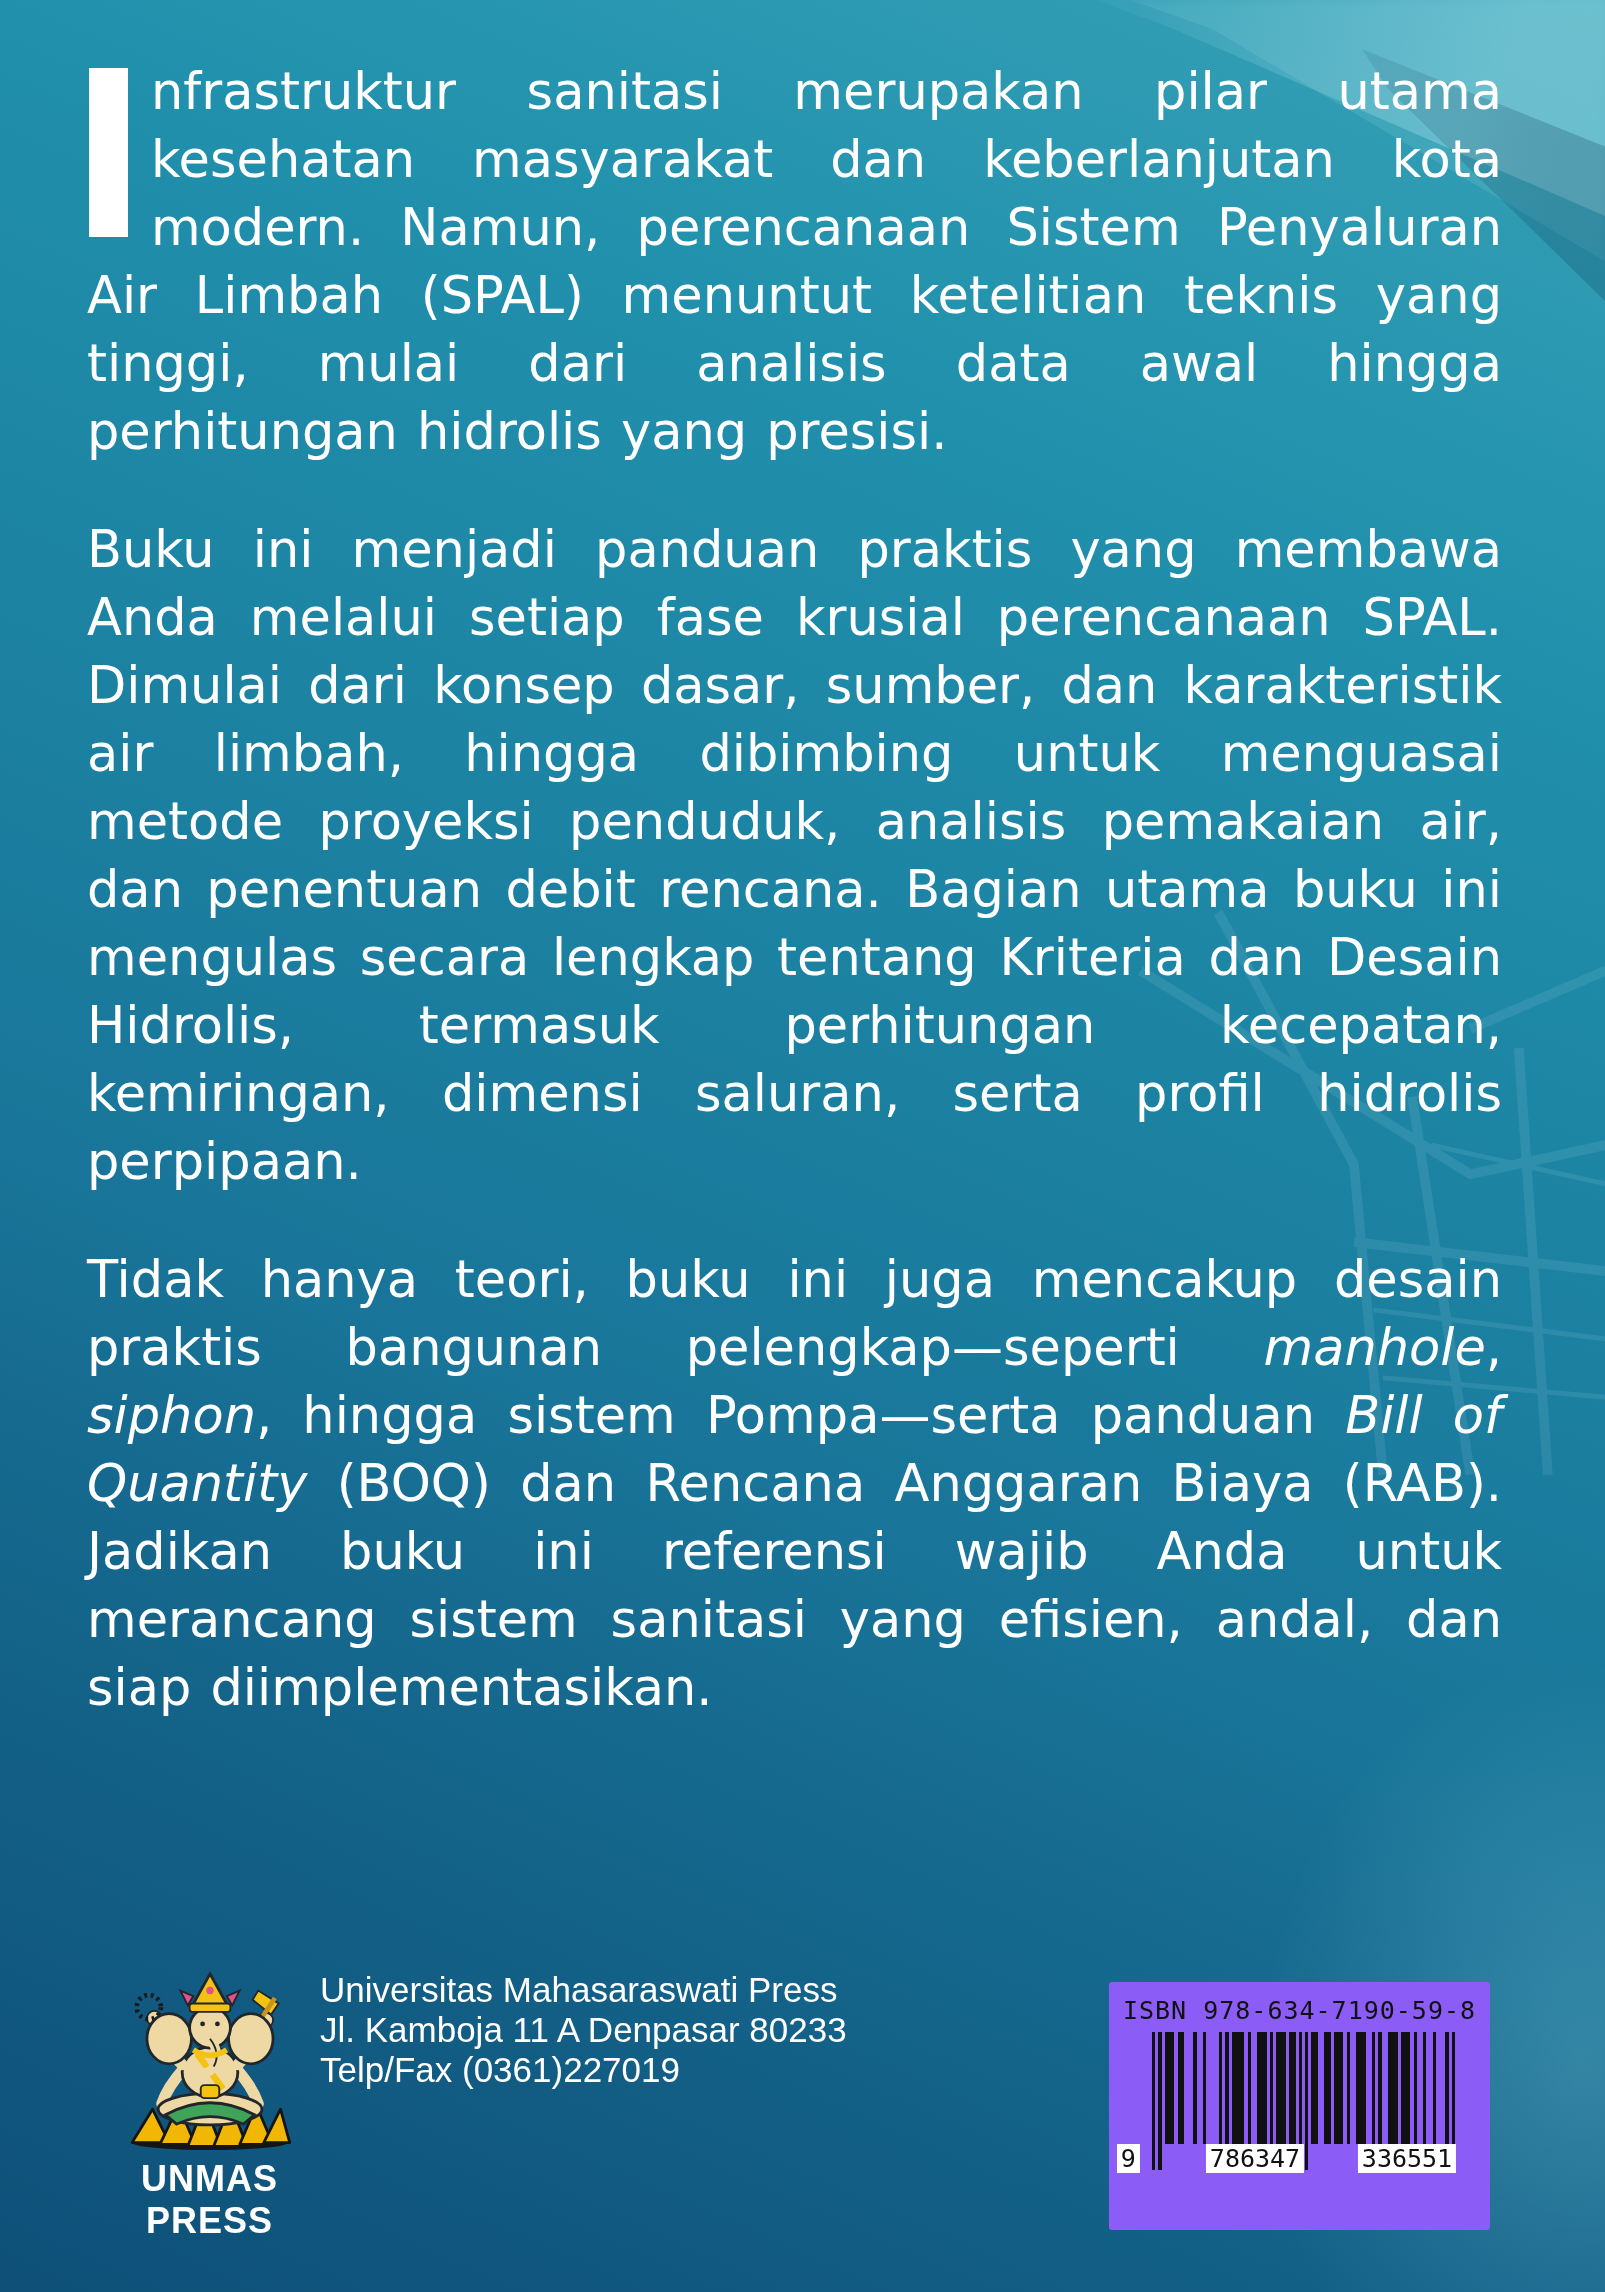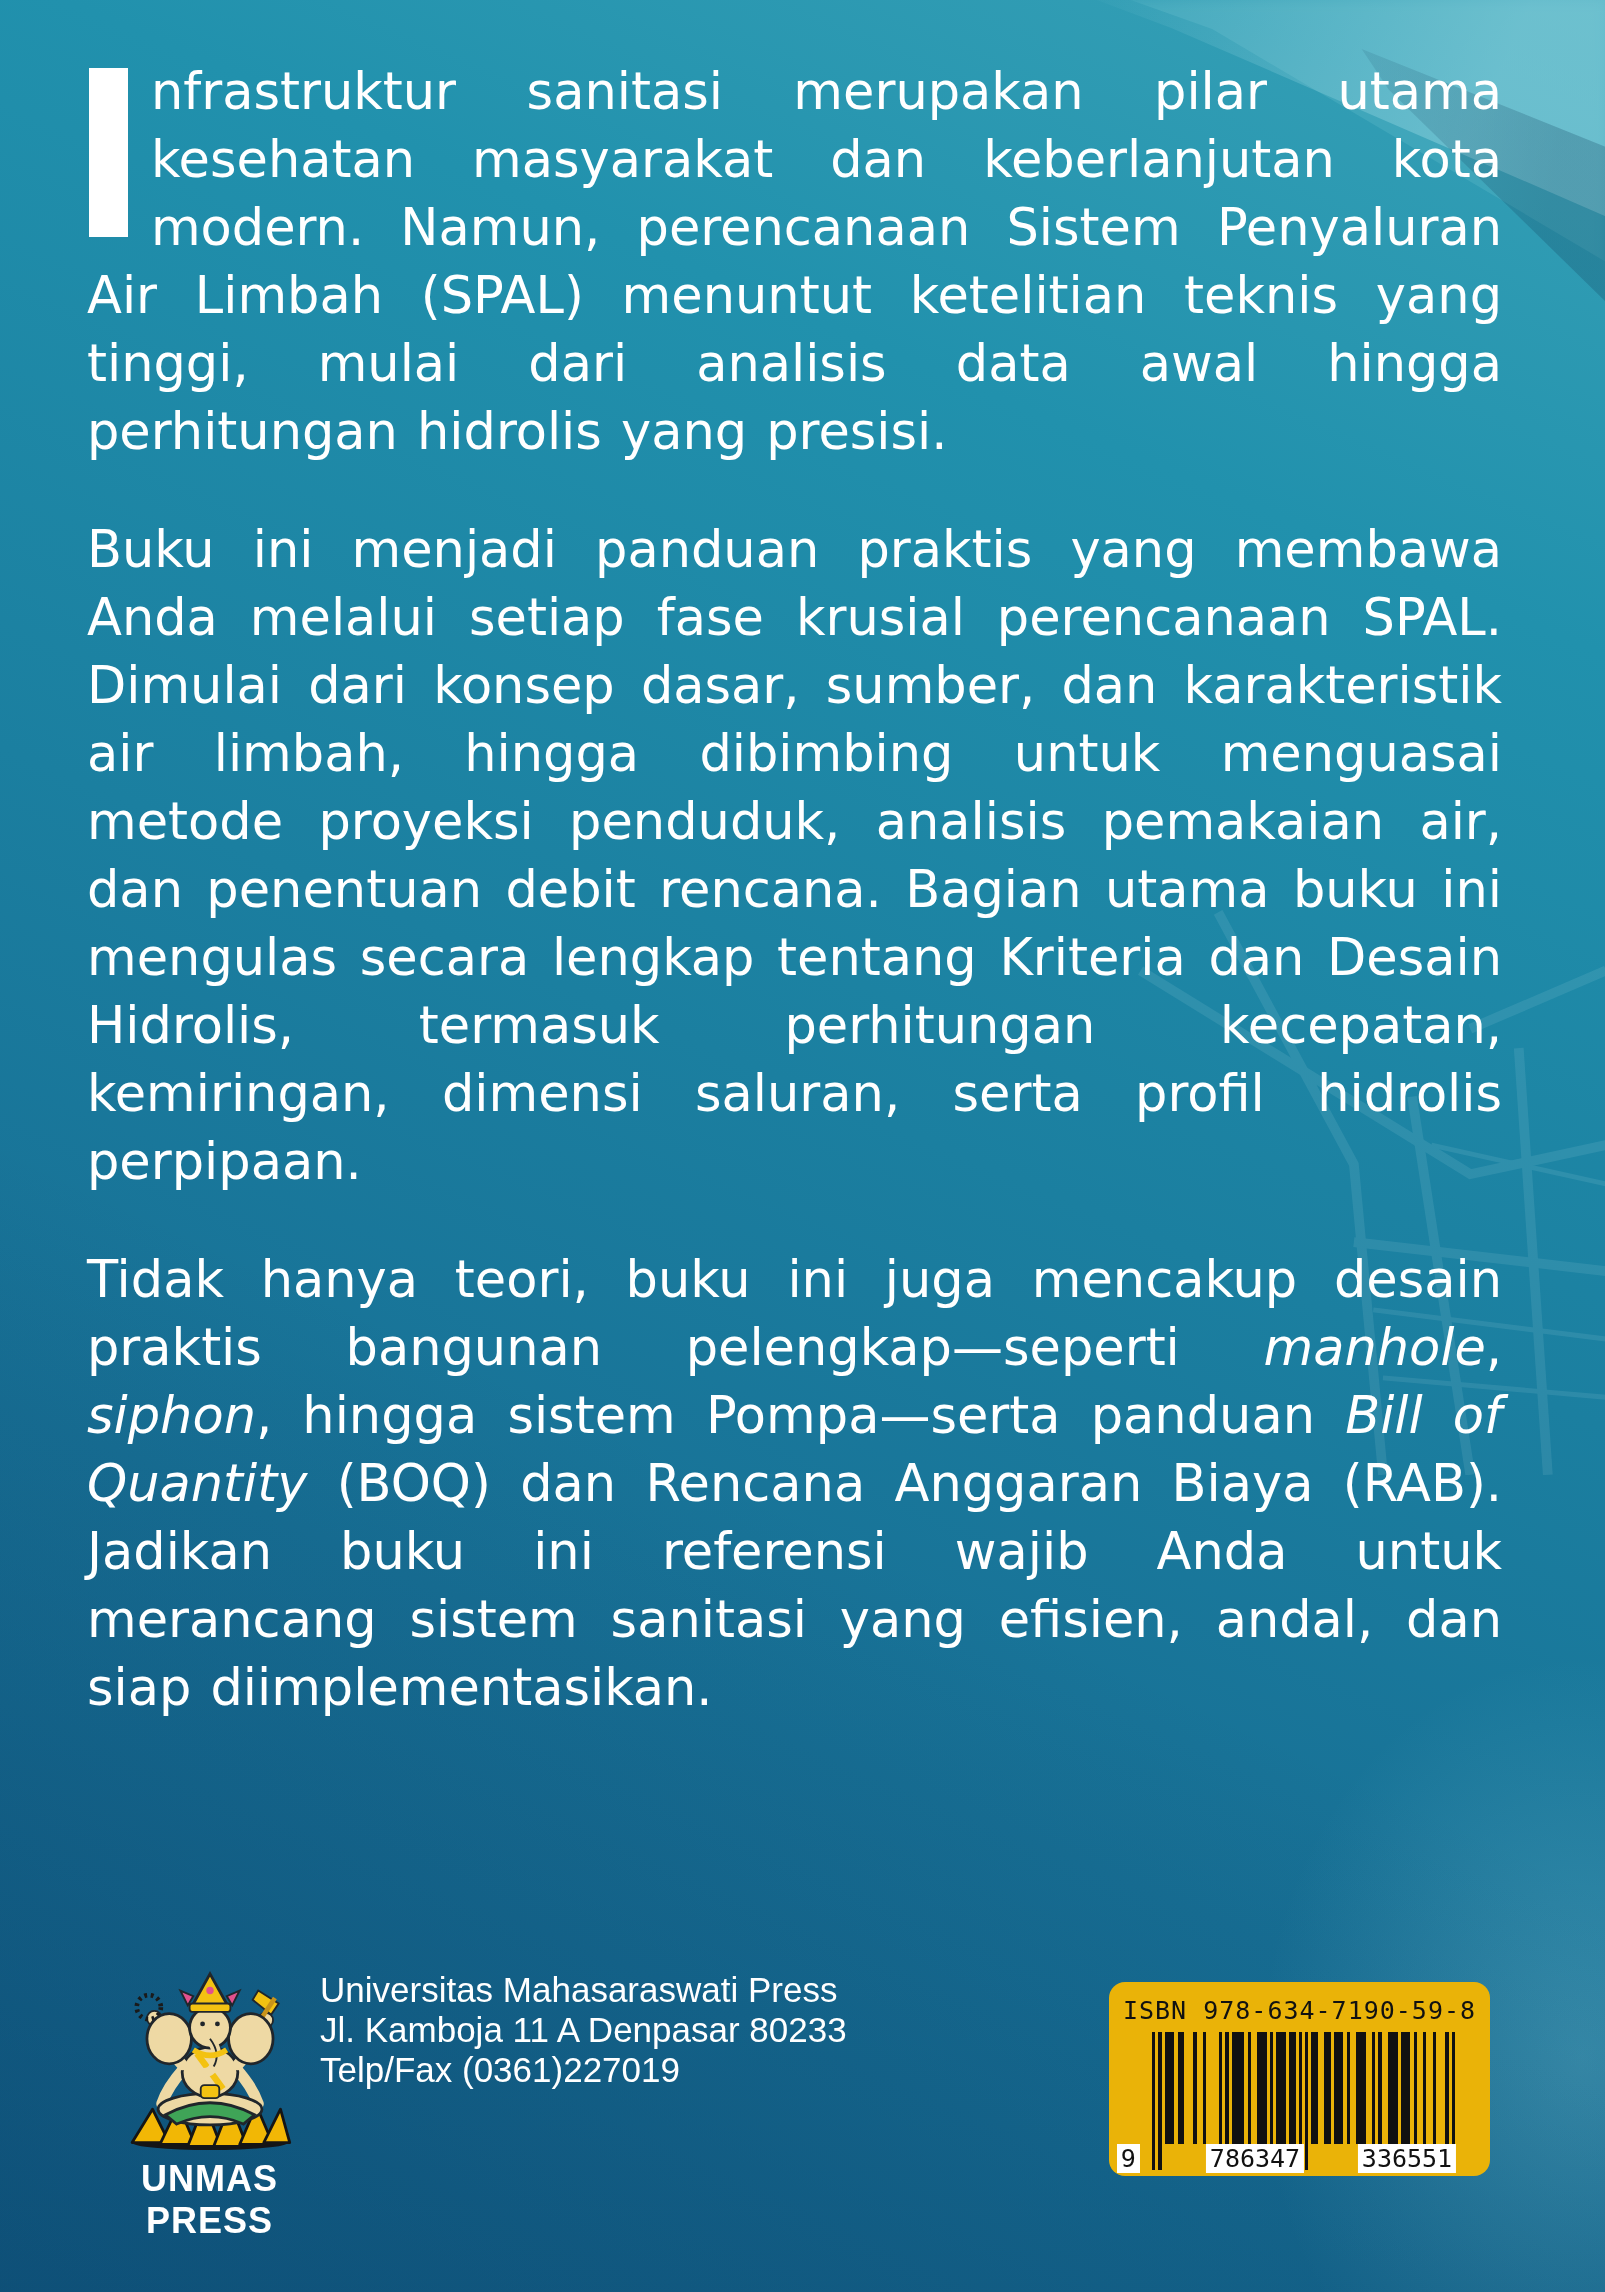--- a/index.html
+++ b/index.html
@@ -63,22 +63,22 @@
   .logo-label{
     font-family:"Liberation Sans",sans-serif;font-weight:bold;
     font-size:36px;letter-spacing:1px;margin-top:1.9px;
   }
   .pub{
     position:absolute;left:320px;top:1970px;
     font-family:"Liberation Sans",sans-serif;font-style:normal;
     font-size:35px;line-height:40px;color:var(--text,#ffffff);
   }
   .barcode-box{
-    position:absolute;left:1109px;top:1982px;width:381px;height:194px;
-    background:#eab308;border-radius:16px;color:#111111;
+    position:absolute;left:1109px;top:1982px;width:381px;height:248px;
+    background:#8b5cf6;border-radius:3px;color:#111111;
     font-family:"DejaVu Sans Mono",monospace;
   }
   .isbn-label{
     text-align:center;font-size:25px;letter-spacing:1px;
     margin-top:13.6px;white-space:nowrap;
   }
   .bars{display:block;margin:7.8px 0 0 43px;}
   .bar-digits{position:relative;height:27px;margin-top:-26px;font-size:25px;}
   .bar-digits span{position:absolute;background:#ffffff;padding:0 3.9px;}
   .d-sys{left:7.8px;}

